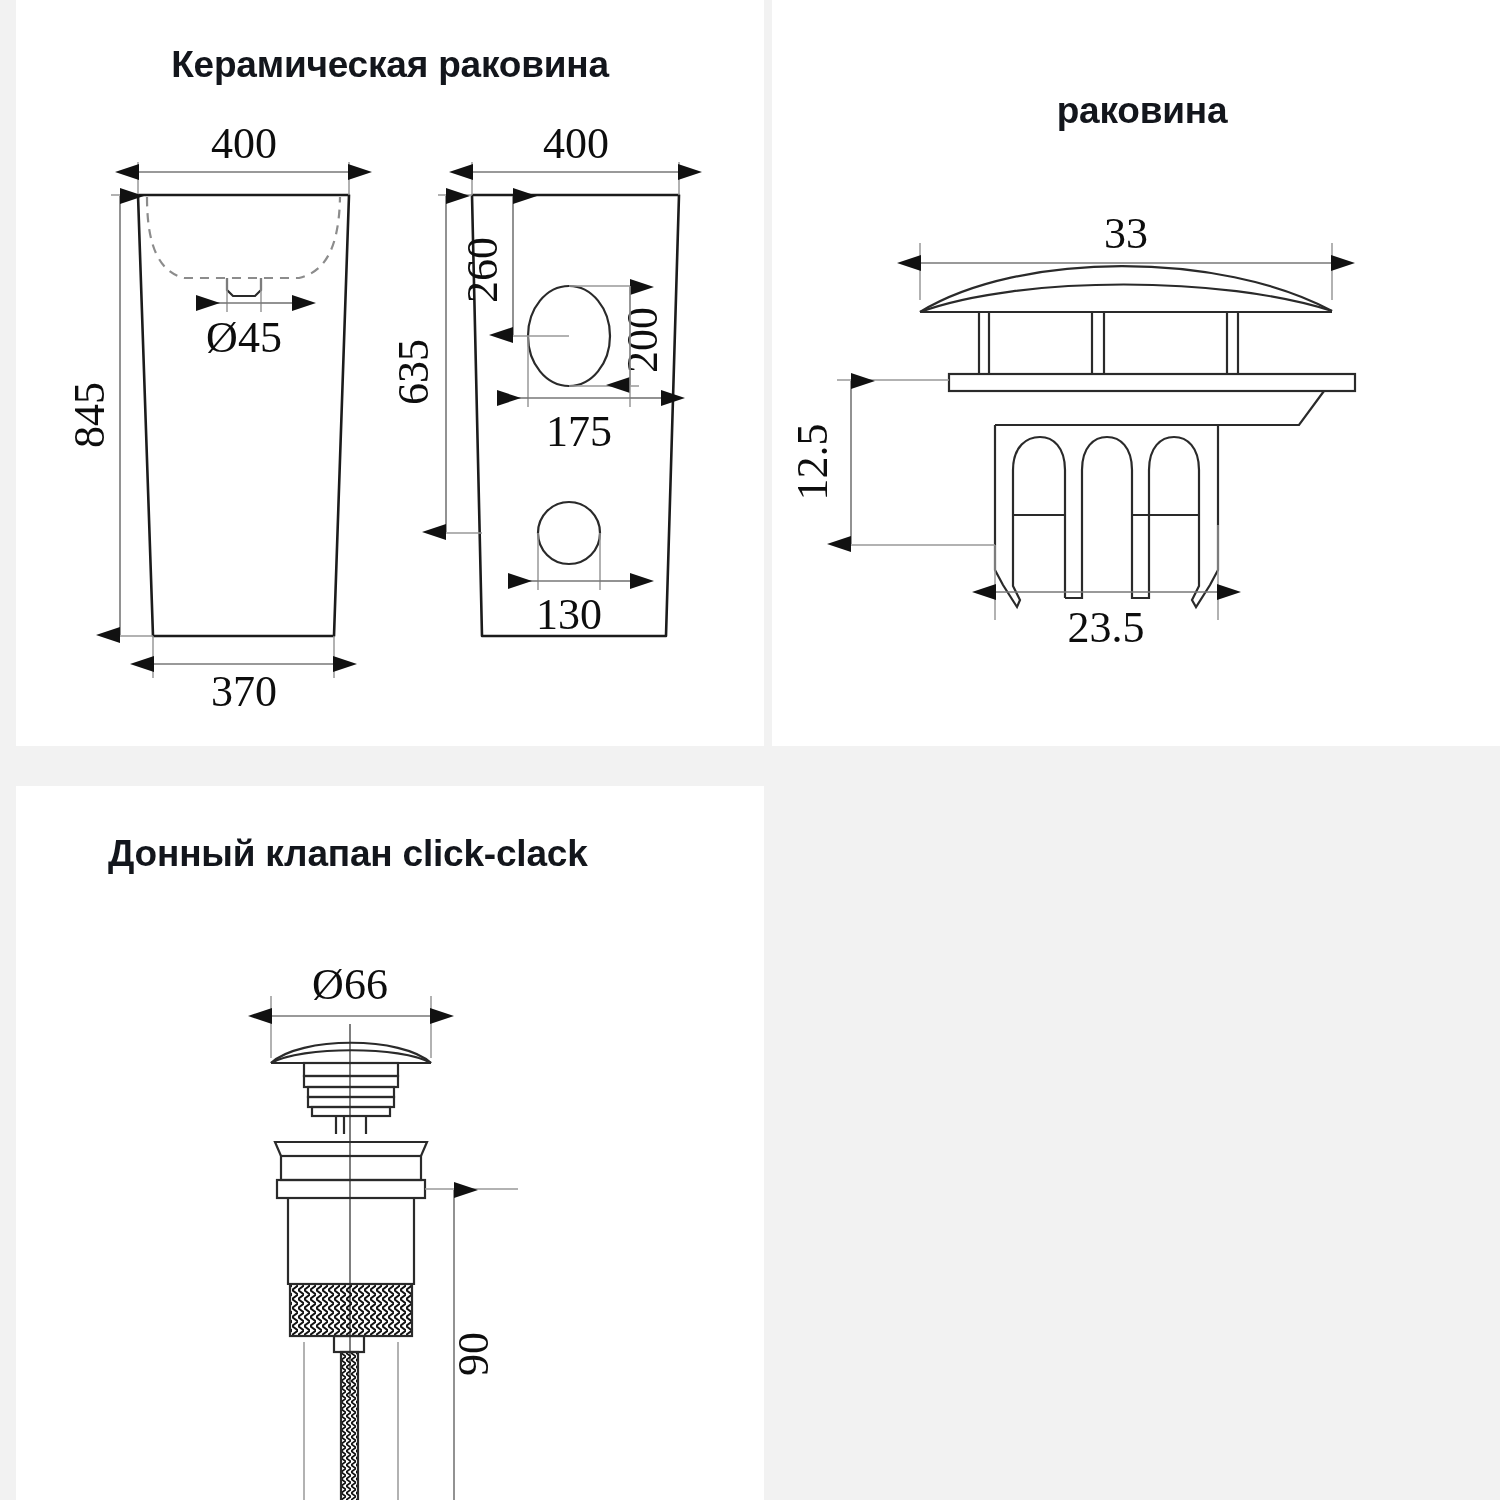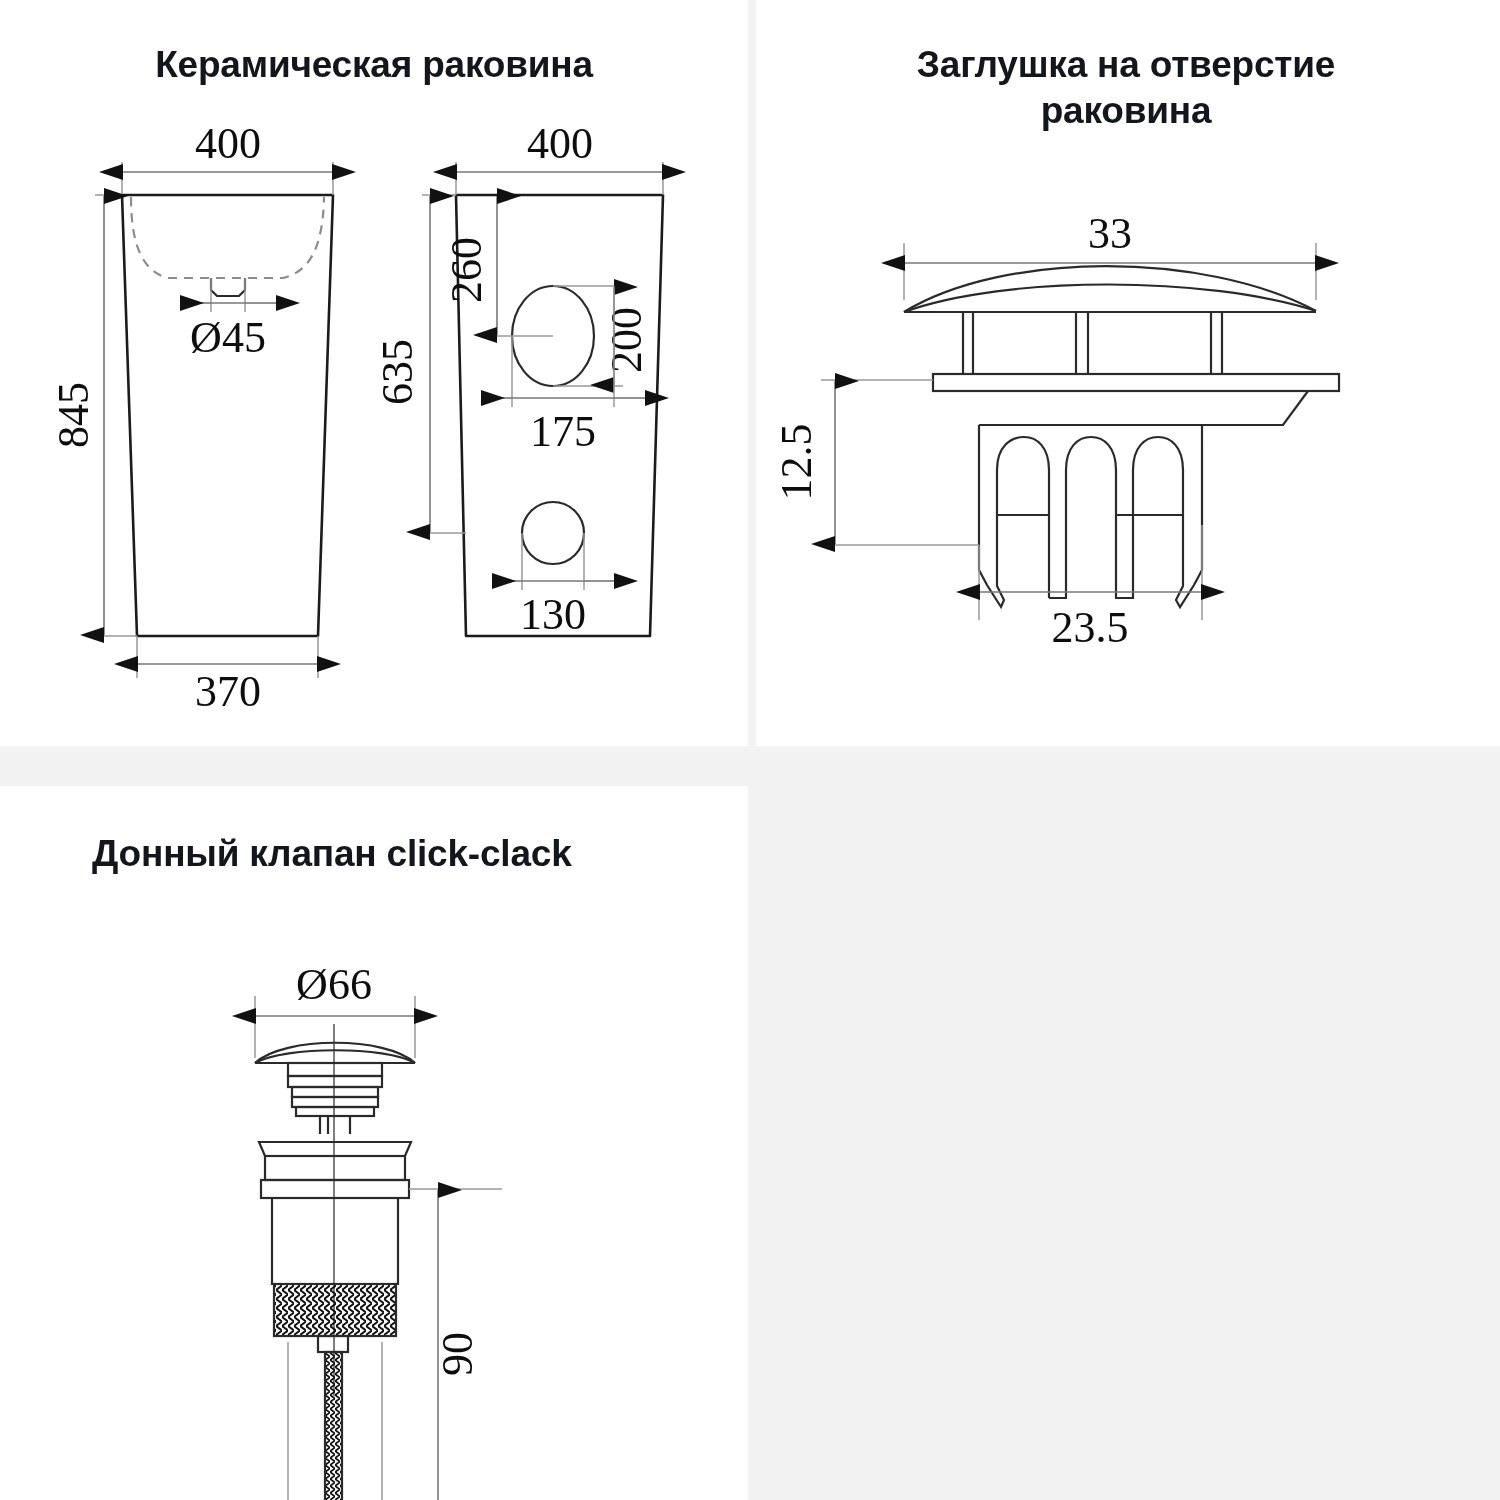--- a/index.html
+++ b/index.html
@@ -4,21 +4,21 @@
 <style>
   html,body{margin:0;padding:0;}
   body{
     width:1500px;height:1500px;
     background:#f2f2f2;
     font-family:"Liberation Sans", sans-serif;
     overflow:hidden;
   }
   #sheet{position:relative;width:1500px;height:1500px;}
 
-  .panel{position:absolute;background:#ffffff;box-sizing:border-box;}
+  .panel{position:absolute;background:#ffffff;box-sizing:border-box;margin-left:16px;}
   #panel-sink{left:0;top:0;width:748px;height:746px;}
   #panel-plug{left:756px;top:0;width:744px;height:746px;}
   #panel-valve{left:0;top:786px;width:748px;height:746px;}
   #panel-empty{left:756px;top:754px;width:744px;height:746px;background:#f2f2f2;}
 
   .panel-title{
     position:absolute;
     font-weight:700;
     color:#13161c;
     letter-spacing:-0.2px;
@@ -131,21 +131,21 @@
       <line class="extline" x1="584" y1="533" x2="584" y2="590"></line>
       <line class="dimline" x1="492" y1="581" x2="522" y2="581" marker-start="url(#arR)"></line>
       <line class="dimline" x1="614" y1="581" x2="584" y2="581" marker-start="url(#arL)"></line>
       <line class="dimline" x1="522" y1="581" x2="584" y2="581"></line>
       <text class="dimtext" x="553" y="629" text-anchor="middle">130</text>
     </svg>
   </div>
 
   <div class="panel" id="panel-plug">
     <div class="panel-title" id="title-plug">
-      <span>Заглушка на отверстие</span><br>
+      <br>
       <span>раковина</span>
     </div>
 
     <svg class="draw" width="744" height="746" viewBox="0 0 744 746">
       <defs>
         <marker id="p-arL" markerWidth="16" markerHeight="10" refX="15" refY="5" orient="auto">
           <path d="M15,0 L15,10 L0,5 z" class="arrowfill"></path>
         </marker>
         <marker id="p-arR" markerWidth="16" markerHeight="10" refX="1" refY="5" orient="auto">
           <path d="M1,0 L1,10 L16,5 z" class="arrowfill"></path>

